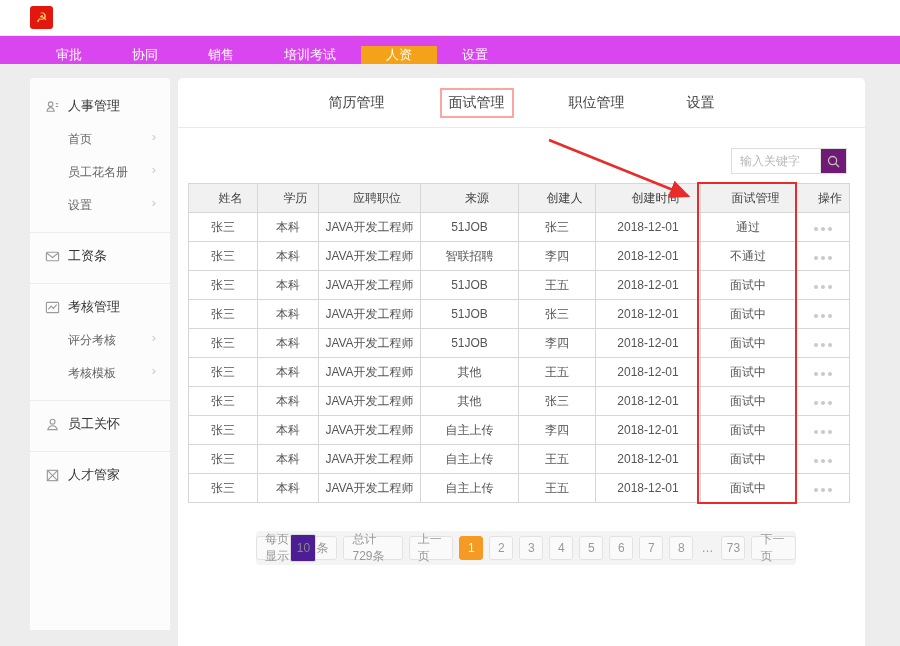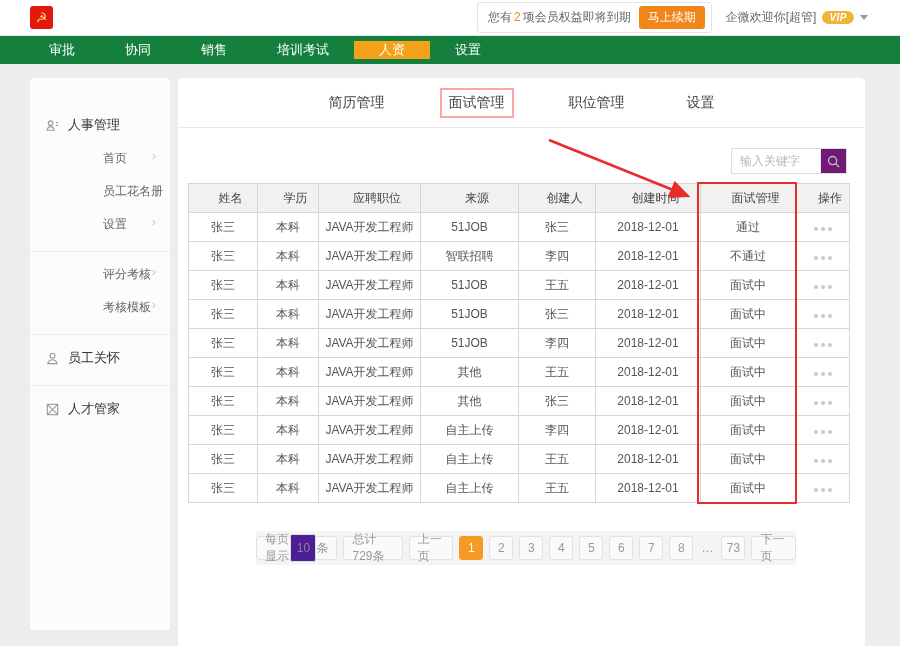--- a/index.html
+++ b/index.html
@@ -19,36 +19,36 @@
   .notice-count { color:#f08519; margin:0 2px; }
   .renew-btn { background:#f08519; color:#fff; border:none; border-radius:3px;
     font-size:12px; padding:3px 9px; cursor:pointer; }
   .welcome-wrap { display:flex; align-items:center; gap:6px; cursor:pointer; }
   .vip-badge { background:#efb336; color:#fff; font-size:10px; font-weight:bold;
     font-style:italic; border-radius:7px; padding:1px 7px; letter-spacing:.5px; }
   .caret-down { width:0; height:0; border-left:4px solid transparent;
     border-right:4px solid transparent; border-top:5px solid #999; }
 
   
-  .navbar { position:absolute; top:36px; left:0; right:0; height:28px; background:#15803d;
-    display:flex; align-items:center; padding-left:24px; }
+  .navbar { position:absolute; top:36px; left:0; right:0; height:28px; background:#d946ef;
+    display:flex; align-items:flex-end; padding-left:31px; }
   .nav-tab { color:#fff; font-size:13px; padding:0 25px; display:flex; align-items:center;
     cursor:pointer; }
   .nav-tab.active { background:#f5a21b; }
 
   
   .sidebar { position:absolute; left:30px; top:78px; bottom:16px; width:140px;
-    background:#fcfcfc; border-radius:4px 4px 0 0; padding-top:24px; }
+    background:#fcfcfc; border-radius:4px 4px 0 0; padding-top:5px; }
   .side-group { padding:6px 0 10px 0; }
   .side-group + .side-group { border-top:1px solid #ececec; }
   .side-header { display:flex; align-items:center; gap:8px; padding:8px 0 8px 15px;
     font-size:13px; color:#333; cursor:pointer; }
   .side-header .icn { width:15px; height:15px; display:inline-flex; color:#9b9b9b; }
   .side-item { position:relative; font-size:12px; color:#666; padding:8px 0 8px 38px;
-    cursor:pointer;margin-left:35px; }
+    cursor:pointer; }
   .side-item .chev { position:absolute; right:14px; top:6px; color:#c8c8c8; font-size:13px; }
 
   
   .main-card { position:absolute; left:178px; top:78px; bottom:0; width:687px;
     background:#fff; border-radius:5px 5px 0 0; }
   .content-tabs { height:50px; display:flex; align-items:center; justify-content:center;
     gap:48px; border-bottom:1px solid #eaeaea; }
   .ctab { font-size:14px; color:#444; cursor:pointer; padding:4px 7px; }
   .ctab.annotated { border:2px solid #fca5a5; }
 
@@ -92,31 +92,20 @@
   
   .arrow-svg { position:absolute; left:538px; top:128px; pointer-events:none; z-index:6; }
 </style>
 </head>
 <body>
 
 <div class="page">
 
   <div class="topbar">
     <div class="logo">☭</div>
-    <div class="topbar-right">
-      <div class="notice-box">
-        <span><span>您有</span><span class="notice-count">2</span><span>项会员权益即将到期</span></span>
-        <button class="renew-btn">马上续期</button>
-      </div>
-      <div class="welcome-wrap">
-        <span>企微欢迎你[超管]</span>
-        <span class="vip-badge">VIP</span>
-        <span class="caret-down"></span>
-      </div>
-    </div>
   </div>
 
   <div class="navbar" id="nav-tabs">
       <div class="nav-tab">审批</div>
       <div class="nav-tab">协同</div>
       <div class="nav-tab">销售</div>
       <div class="nav-tab">培训考试</div>
       <div class="nav-tab active">人资</div>
       <div class="nav-tab">设置</div>
     </div>
@@ -132,20 +121,40 @@
               <line x1="11.5" y1="8" x2="14" y2="8"></line>
             </svg>
           </span>
           <span>人事管理</span>
         </div>
         <div class="side-item"><span>首页</span><span class="chev">›</span></div>
         <div class="side-item"><span>员工花名册</span><span class="chev">›</span></div>
         <div class="side-item"><span>设置</span><span class="chev">›</span></div>
       </div>
       <div class="side-group">
+        <div class="side-header">
+          <span class="icn">
+            <svg width="15" height="15" viewBox="0 0 16 16" fill="none" stroke="currentColor" stroke-width="1.2">
+              <rect x="1.5" y="3.5" width="13" height="9" rx="1"></rect>
+              <path d="M2 4.5 L8 9 L14 4.5"></path>
+            </svg>
+          </span>
+          <span>工资条</span>
+        </div>
+      </div>
+      <div class="side-group">
+        <div class="side-header">
+          <span class="icn">
+            <svg width="15" height="15" viewBox="0 0 16 16" fill="none" stroke="currentColor" stroke-width="1.2">
+              <rect x="1.5" y="2.5" width="13" height="11" rx="1"></rect>
+              <path d="M3.5 10 L6.5 6.5 L9 9 L12.5 5"></path>
+            </svg>
+          </span>
+          <span>考核管理</span>
+        </div>
         <div class="side-item"><span>评分考核</span><span class="chev">›</span></div>
         <div class="side-item"><span>考核模板</span><span class="chev">›</span></div>
       </div>
       <div class="side-group">
         <div class="side-header">
           <span class="icn">
             <svg width="15" height="15" viewBox="0 0 16 16" fill="none" stroke="currentColor" stroke-width="1.2">
               <circle cx="8" cy="5" r="2.6"></circle>
               <path d="M3 13.5c.7-3 2.8-4.2 5-4.2s4.3 1.2 5 4.2z"></path>
             </svg>

